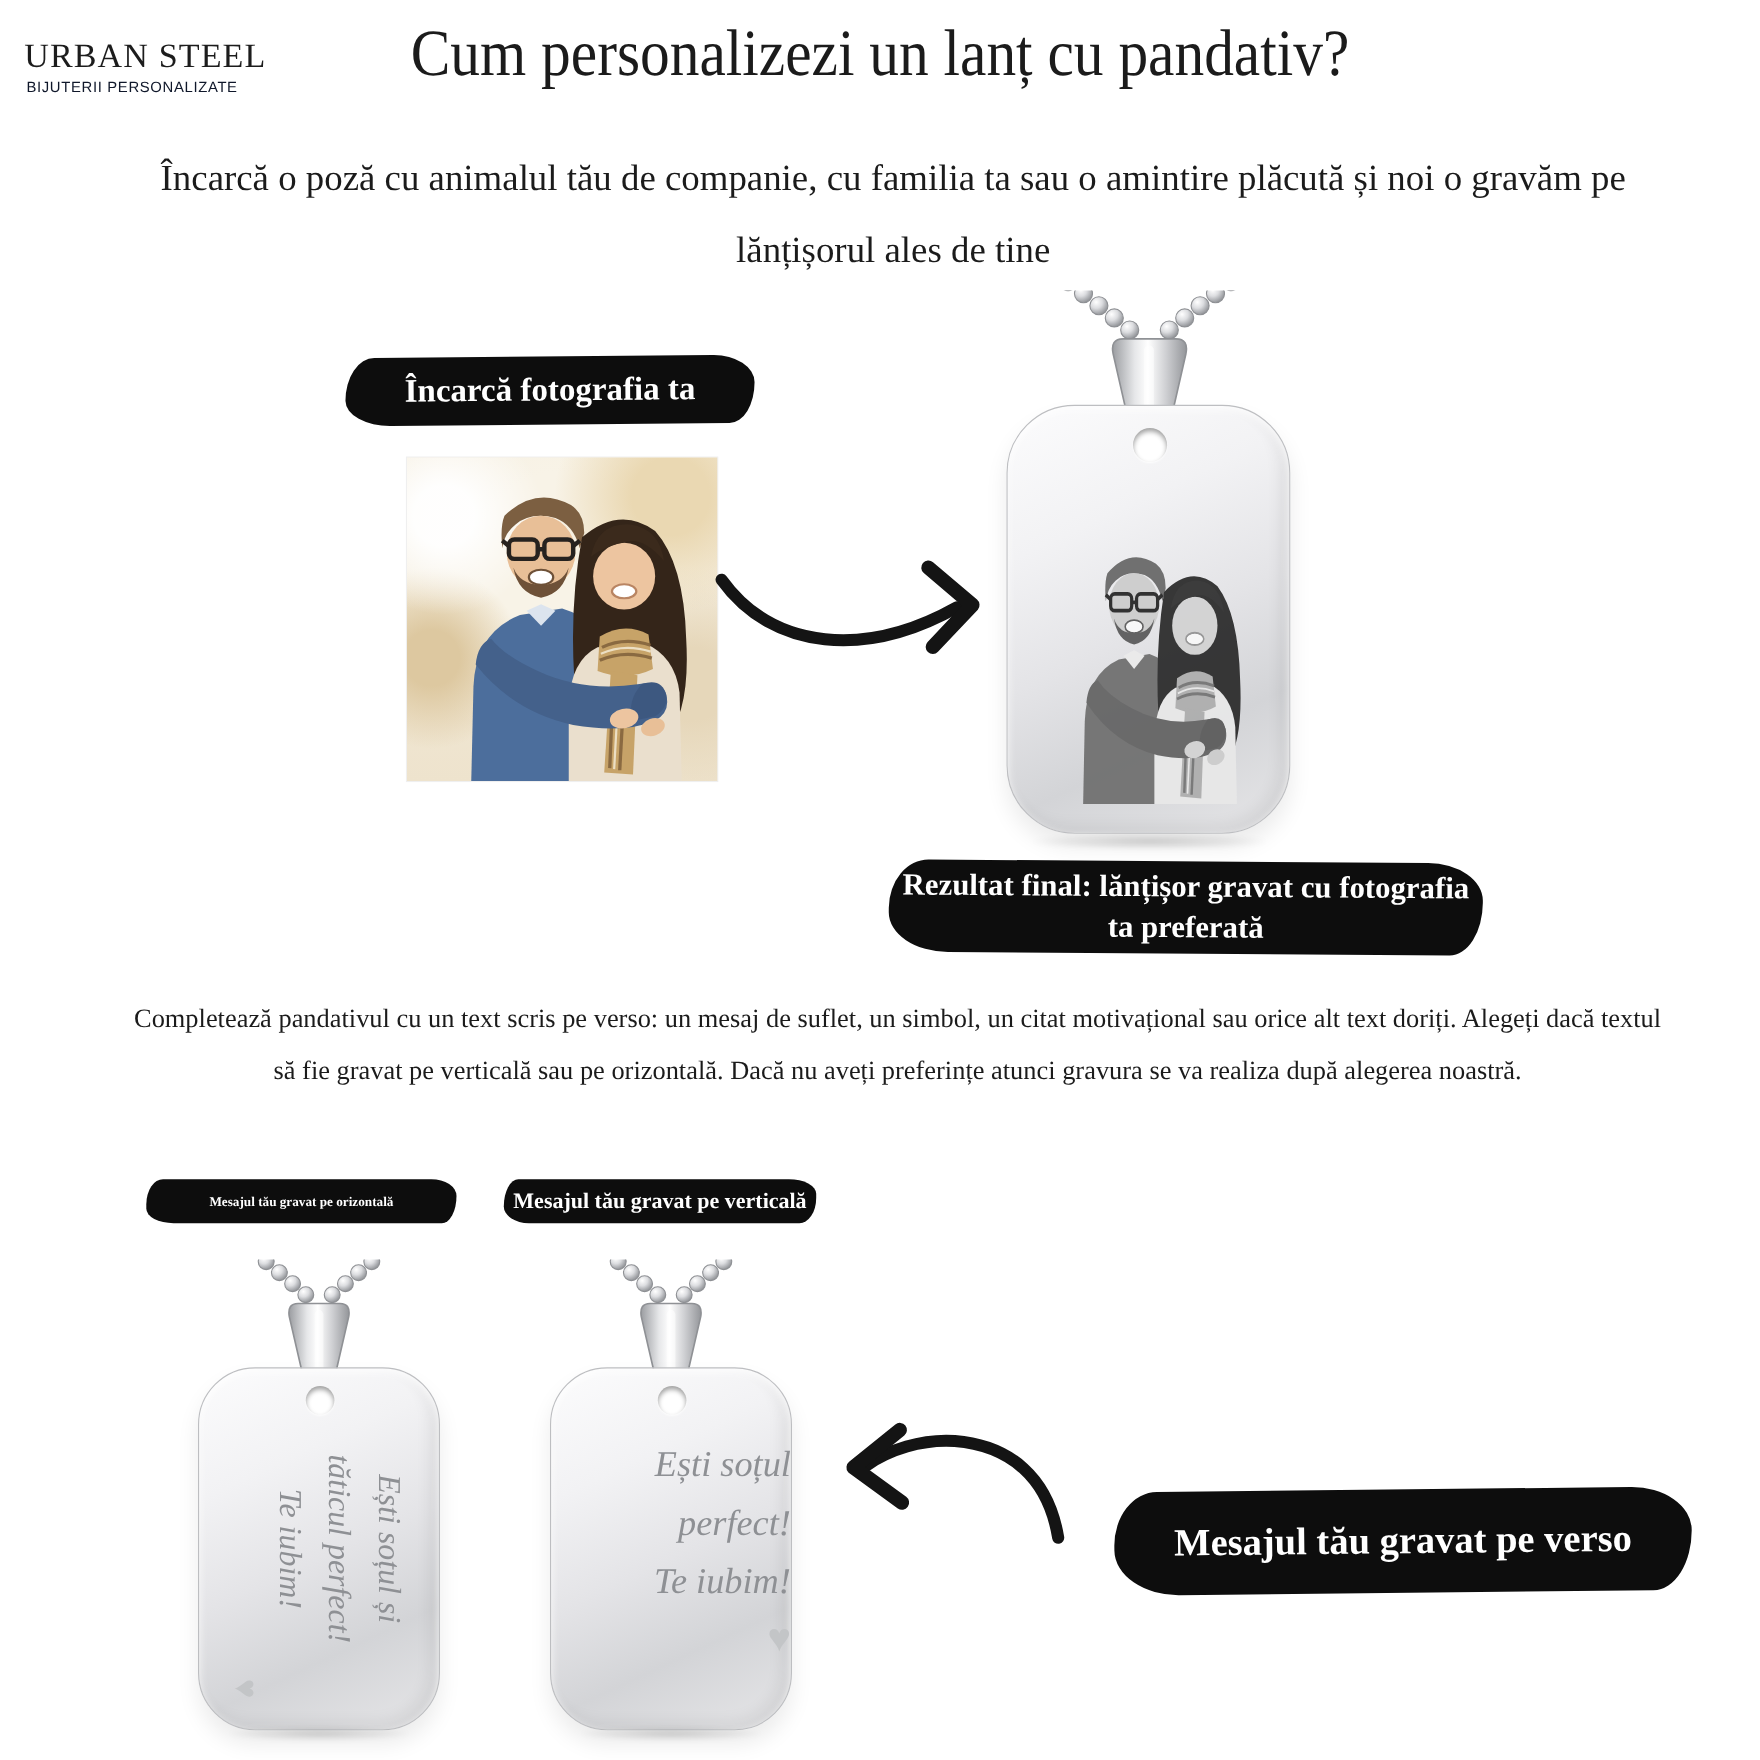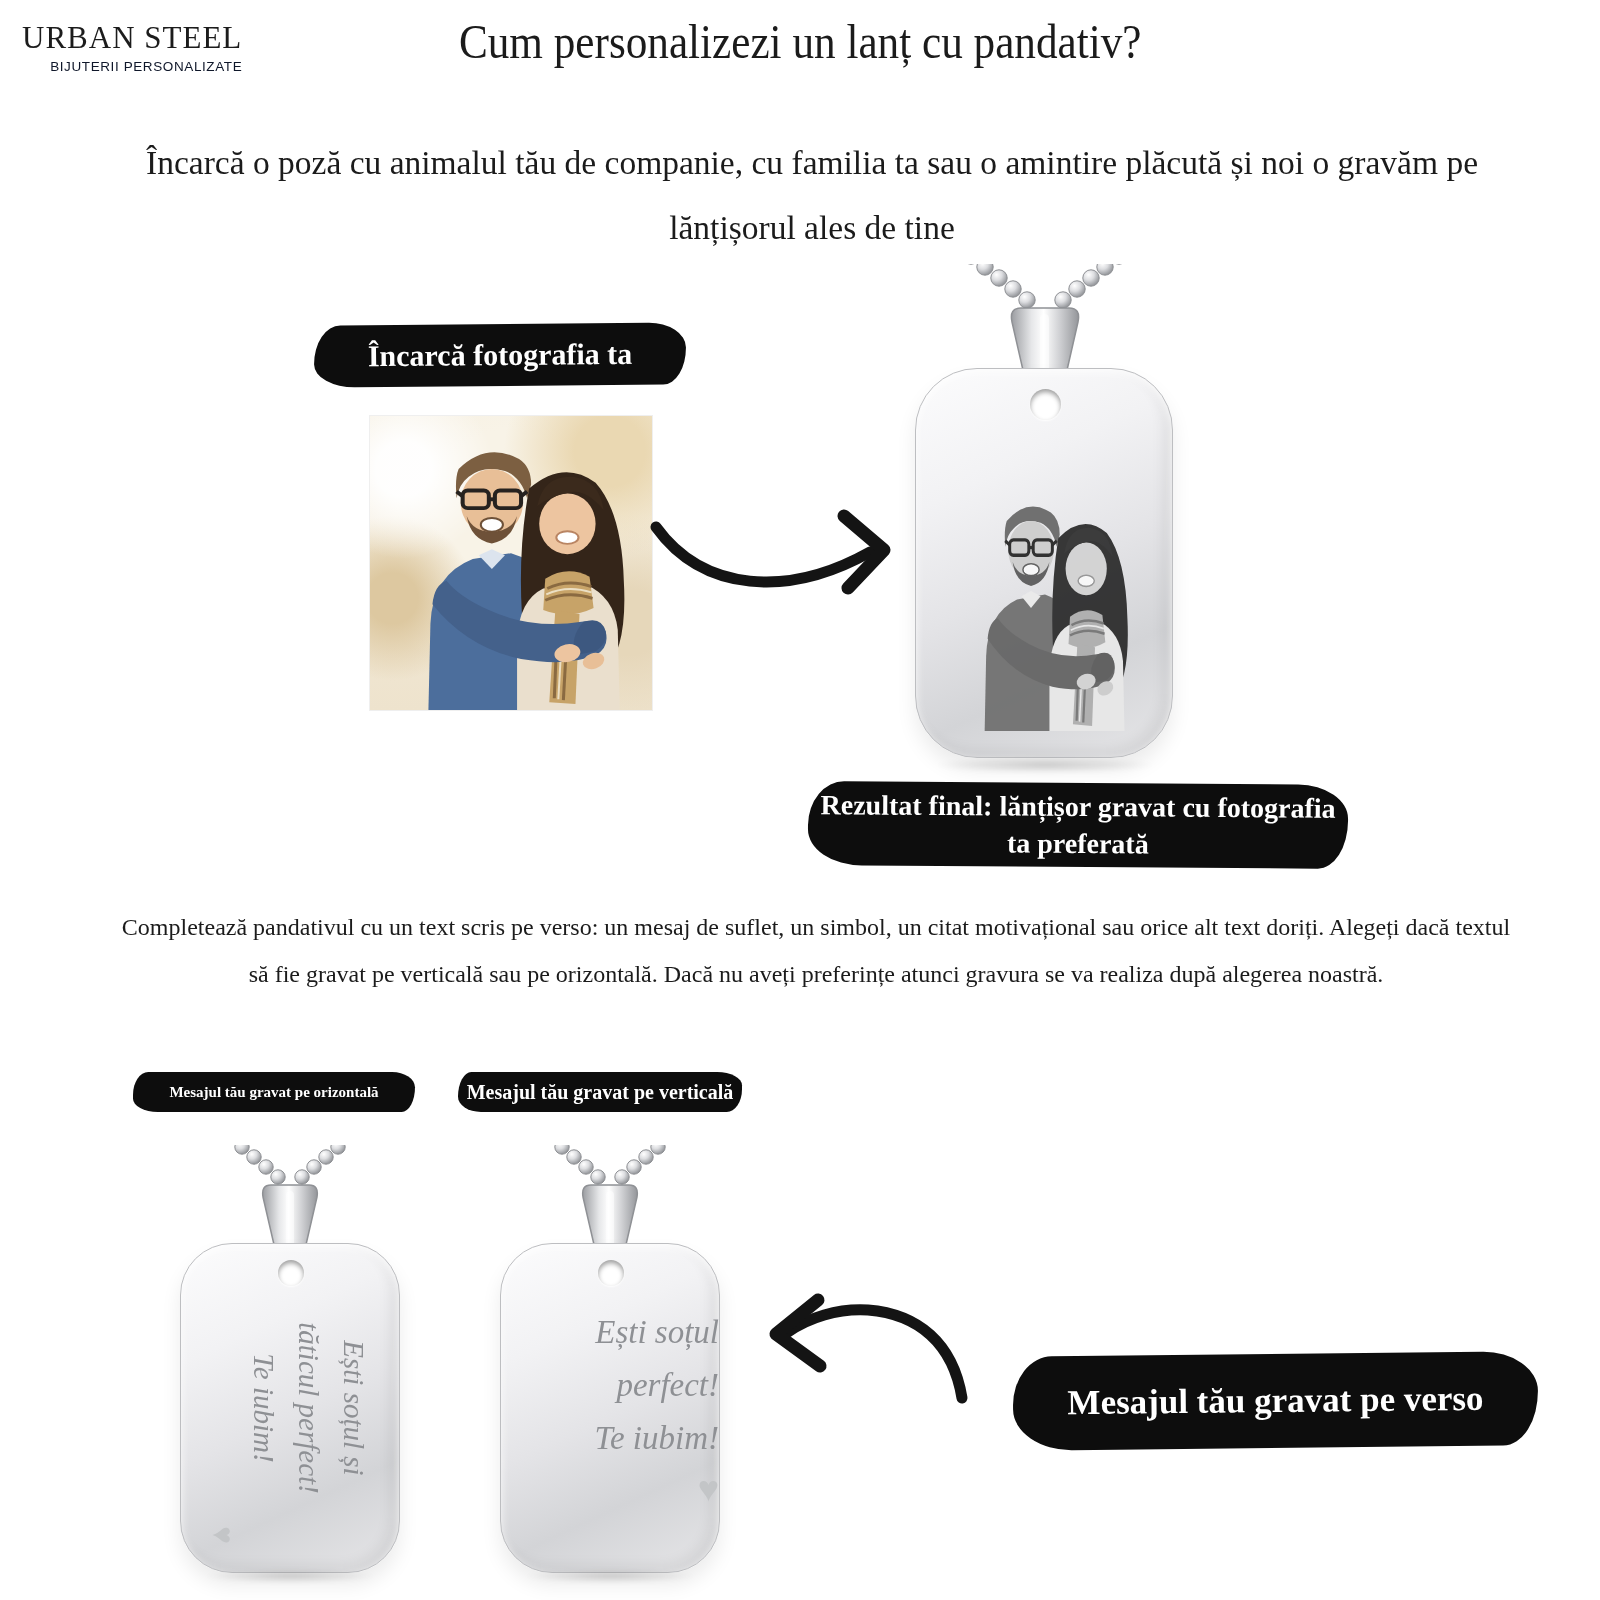--- a/index.html
+++ b/index.html
@@ -1,36 +1,36 @@
 <!DOCTYPE html>
 <html style="--accent-black: #0d0d0d; --text: #1b1b1b; --engrave-gray: #8e9094;"><head>
 <meta charset="utf-8">
 <style>
   html,body{margin:0;padding:0;background:#fff;}
   .canvas{position:relative;width:1600px;height:1600px;background:#fff;overflow:hidden;
           font-family:"Liberation Serif",serif;color:var(--text,#1b1b1b);}
 
   
-  .logo{position:absolute;left:22px;top:20px;text-align:right;}
+  .logo{position:absolute;left:22px;top:33px;}
   .logo-name{font-size:31px;letter-spacing:1px;color:#1c1c1c;}
   .logo-tag{font-family:"Liberation Sans",sans-serif;font-size:13.5px;letter-spacing:.6px;color:#0f172a;margin:3px 0 0 2px;}
 
   
-  .title{position:absolute;left:0;right:0;top:14px;margin:0;text-align:center;font-weight:400;font-size:48px;white-space:nowrap;}
+  .title{position:absolute;left:0;right:0;top:14px;margin:0;text-align:center;font-weight:400;font-size:60px;white-space:nowrap;}
   .title span{display:inline-block;transform:scaleX(.9);}
   .intro{position:absolute;left:112px;top:130px;width:1400px;margin:0;text-align:center;font-size:33.5px;line-height:65px;}
   .body-text{position:absolute;left:100px;top:888px;width:1400px;margin:16px;text-align:center;font-size:24px;line-height:47px;}
 
   
   .pill{position:absolute;background:var(--accent-black,#0d0d0d);color:#fff;display:flex;align-items:center;justify-content:center;
         text-align:center;font-weight:700;white-space:nowrap;}
   .pill-upload{left:314px;top:324px;width:372px;height:62px;font-size:30px;border-radius:30px 42px 26px 46px / 44px 28px 42px 26px;transform:rotate(-.5deg);}
   .pill-result{left:808px;top:783px;width:540px;height:84px;font-size:28px;line-height:37px;white-space:normal;
                border-radius:36px 50px 30px 54px / 44px 34px 48px 36px;transform:rotate(.4deg);padding:2px 8px;box-sizing:border-box;}
-  .pill-horizontal{left:133px;top:1072px;width:282px;height:40px;font-size:15px;border-radius:16px 24px 14px 26px / 24px 16px 26px 14px;}
+  .pill-horizontal{left:133px;top:1072px;width:282px;height:40px;font-size:12px;border-radius:16px 24px 14px 26px / 24px 16px 26px 14px;}
   .pill-vertical{left:458px;top:1072px;width:284px;height:40px;font-size:20px;border-radius:14px 26px 16px 24px / 26px 14px 24px 16px;}
   .pill-verso{left:1013px;top:1354px;width:525px;height:94px;font-size:35px;border-radius:40px 56px 36px 60px / 50px 40px 56px 42px;transform:rotate(-.6deg);}
 
   
   .photo{position:absolute;left:370px;top:416px;width:282px;height:294px;box-shadow:0 0 0 1px #efefef;
     background:
       radial-gradient(circle at 12% 18%, rgba(255,255,255,.95) 0 8%, rgba(255,255,255,0) 26%),
       radial-gradient(circle at 85% 12%, #ead8b2 0 10%, rgba(234,216,178,0) 30%),
       radial-gradient(circle at 8% 62%, #ddc8a0 0 8%, rgba(221,200,160,0) 26%),
       radial-gradient(circle at 92% 70%, #e6d7ba 0 10%, rgba(230,215,186,0) 32%),

